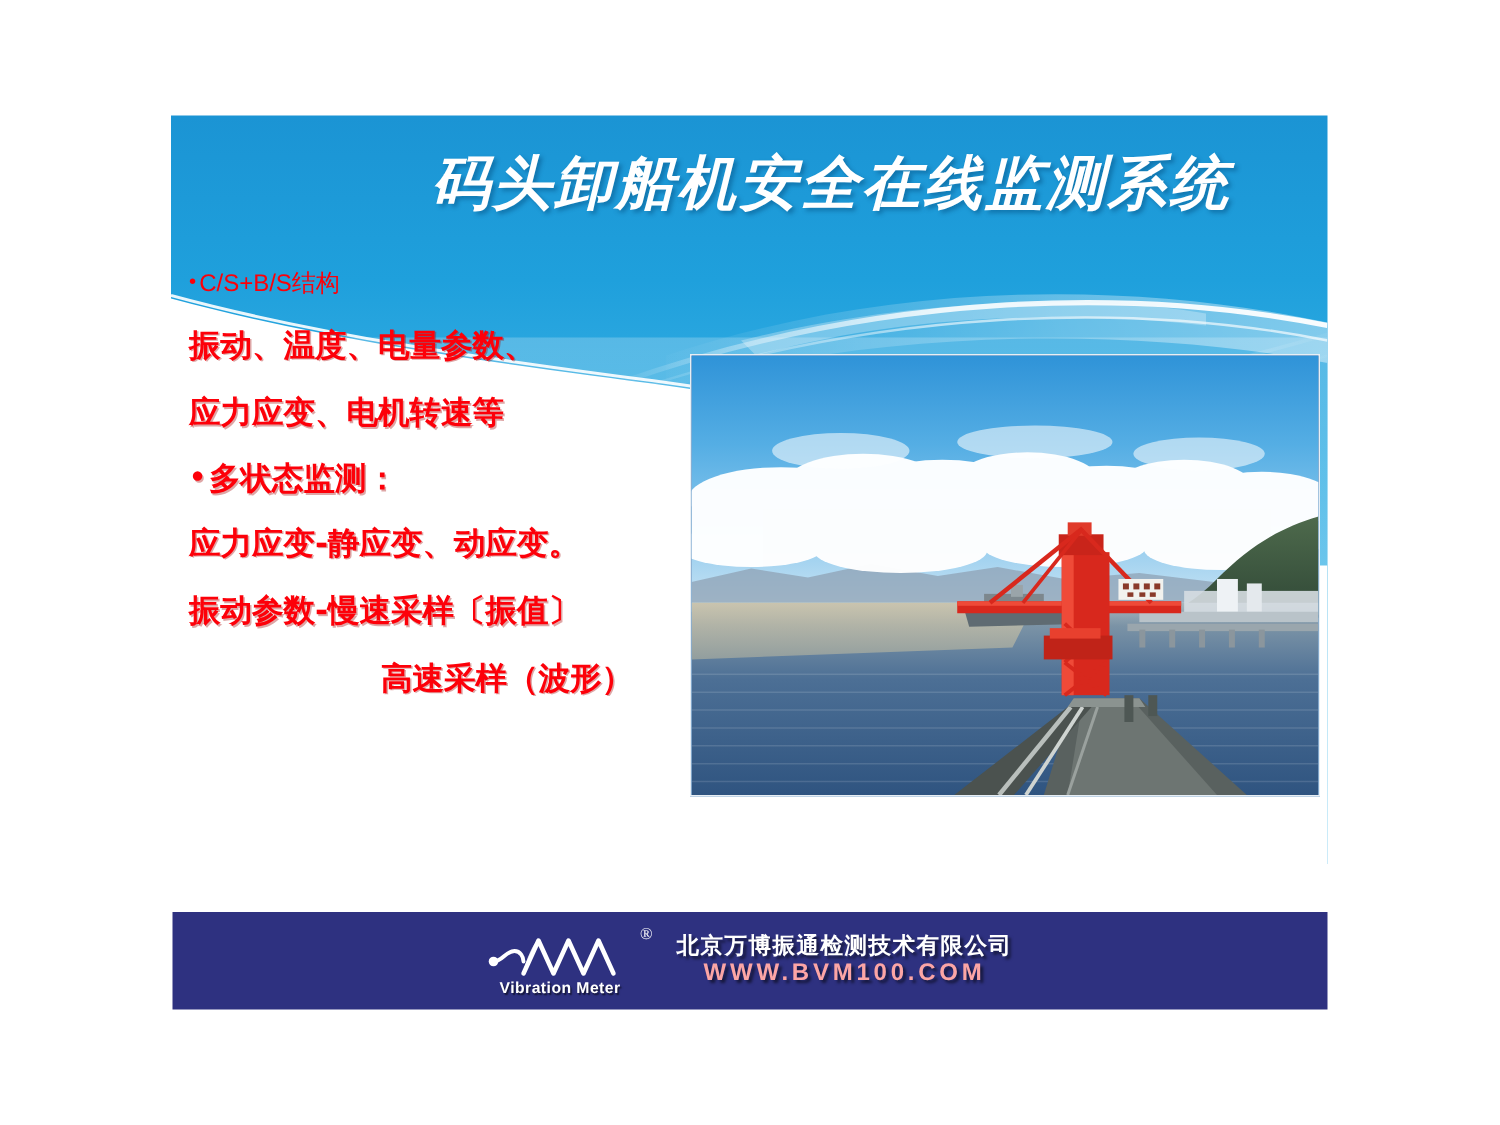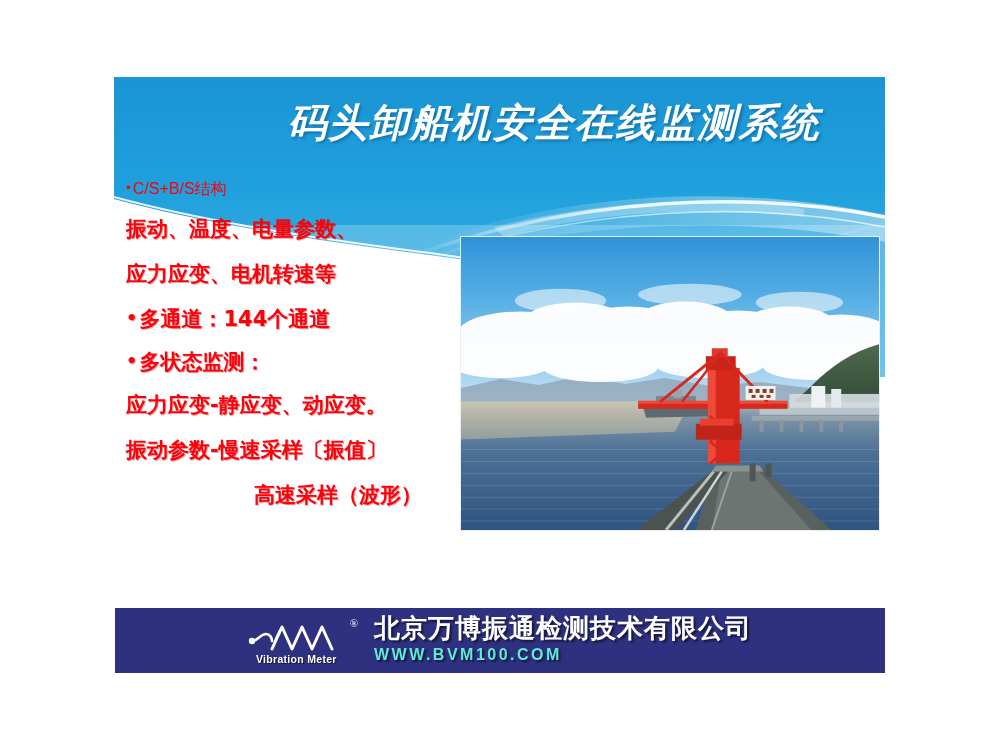--- a/index.html
+++ b/index.html
@@ -163,34 +163,34 @@
     color: #ffffff;
     font-size: 10.5px;
     font-weight: bold;
     font-family: "Liberation Sans", sans-serif;
     letter-spacing: 0.3px;
     text-shadow: 1px 1px 1px rgba(0,0,0,0.6);
   }
   #footer-text { line-height: 1.05; }
   #company-name {
     color: #ffffff;
-    font-family: Liberation Mono, monospace;
+    font-family: Liberation Sans, sans-serif;
     font-weight: bold;
-    font-size: 26px;
+    font-size: 15px;
     letter-spacing: 1px;
     text-shadow: 2px 2px 2px rgba(0,0,0,0.55);
     white-space: nowrap;
   }
   #company-url {
-    color: #5eead4;
+    color: #fca5a5;
     font-family: "Liberation Sans", sans-serif;
     font-weight: bold;
     font-size: 16px;
     letter-spacing: 2.5px;
-    text-align: left;
+    text-align: center;
     text-shadow: 2px 2px 2px rgba(0,0,0,0.55);
     margin-top: 2px;
     white-space: nowrap;
   }
 </style>
 </head>
 <body>
 
 <div id="slide">
 
@@ -242,21 +242,20 @@
       <rect x="0" y="280" width="500" height="219" fill="#ffffff"></rect>
     </svg>
   </div>
 
   <div id="slide-title">码头卸船机安全在线监测系统</div>
 
   <div id="body-text">
     <div class="txt-line bullet l1">C/S+B/S结构</div>
     <div class="txt-line l3">振动、温度、电量参数、</div>
     <div class="txt-line l3">应力应变、电机转速等</div>
-    <div class="txt-line bullet l2">多通道：144个通道</div>
     <div class="txt-line bullet l2">多状态监测：</div>
     <div class="txt-line l3">应力应变-静应变、动应变。</div>
     <div class="txt-line l3">振动参数-慢速采样〔振值〕</div>
     <div class="txt-line l3 l-indent">高速采样（波形）</div>
   </div>
 
   <div id="photo">
     <svg viewBox="0 0 420 295" preserveAspectRatio="none">
       <defs>
         <linearGradient id="sky" x1="0" y1="0" x2="0" y2="1">

